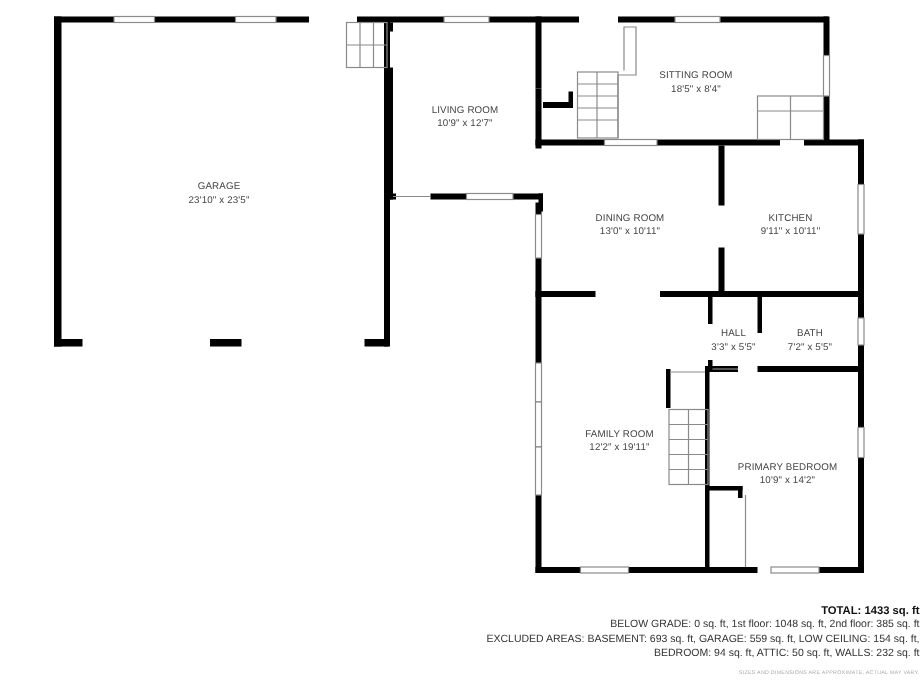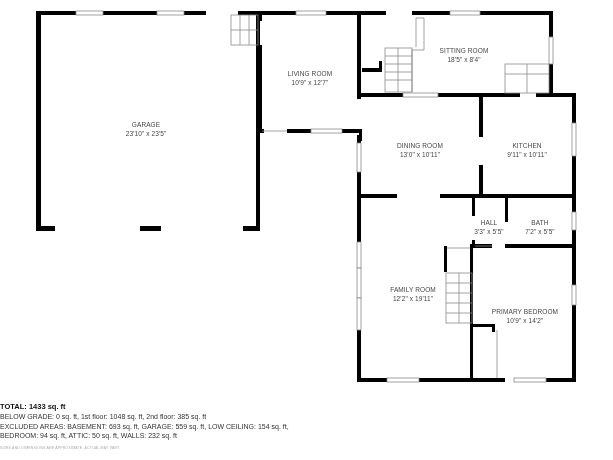--- a/index.html
+++ b/index.html
@@ -1,20 +1,20 @@
 <!DOCTYPE html>
 <html><head>
 <meta charset="utf-8">
 <style>
   html, body { margin:0; padding:0; background:#ffffff; }
   body { width:613px; height:460px; position:relative; overflow:hidden; font-family:"Liberation Sans", sans-serif; }
   #plan { position:absolute; left:0; top:0; width:613px; height:400px; }
   .room-label { position:absolute; text-align:center; color:#444; font-size:6.5px; line-height:9px; letter-spacing:0.1px; white-space:nowrap; transform:translateX(-50%); }
   .room-label .dim { display:block; }
-  #summary { position:absolute; left:0; top:402px; width:613px; text-align:left; color:#333; }
+  #summary { position:absolute; left:0; top:402px; width:613px; text-align:right; color:#333; }
   #summary .total { font-weight:bold; font-size:7.5px; line-height:10px; color:#111; }
   #summary .line { font-size:7px; line-height:9.5px; }
   #summary .disclaimer { font-size:3.5px; color:#aaa; margin-top:5px; letter-spacing:0.2px; }
 </style>
 </head>
 <body>
 
 <svg id="plan" width="613" height="400" viewBox="0 0 613 400">
   <g fill="#000">
 

